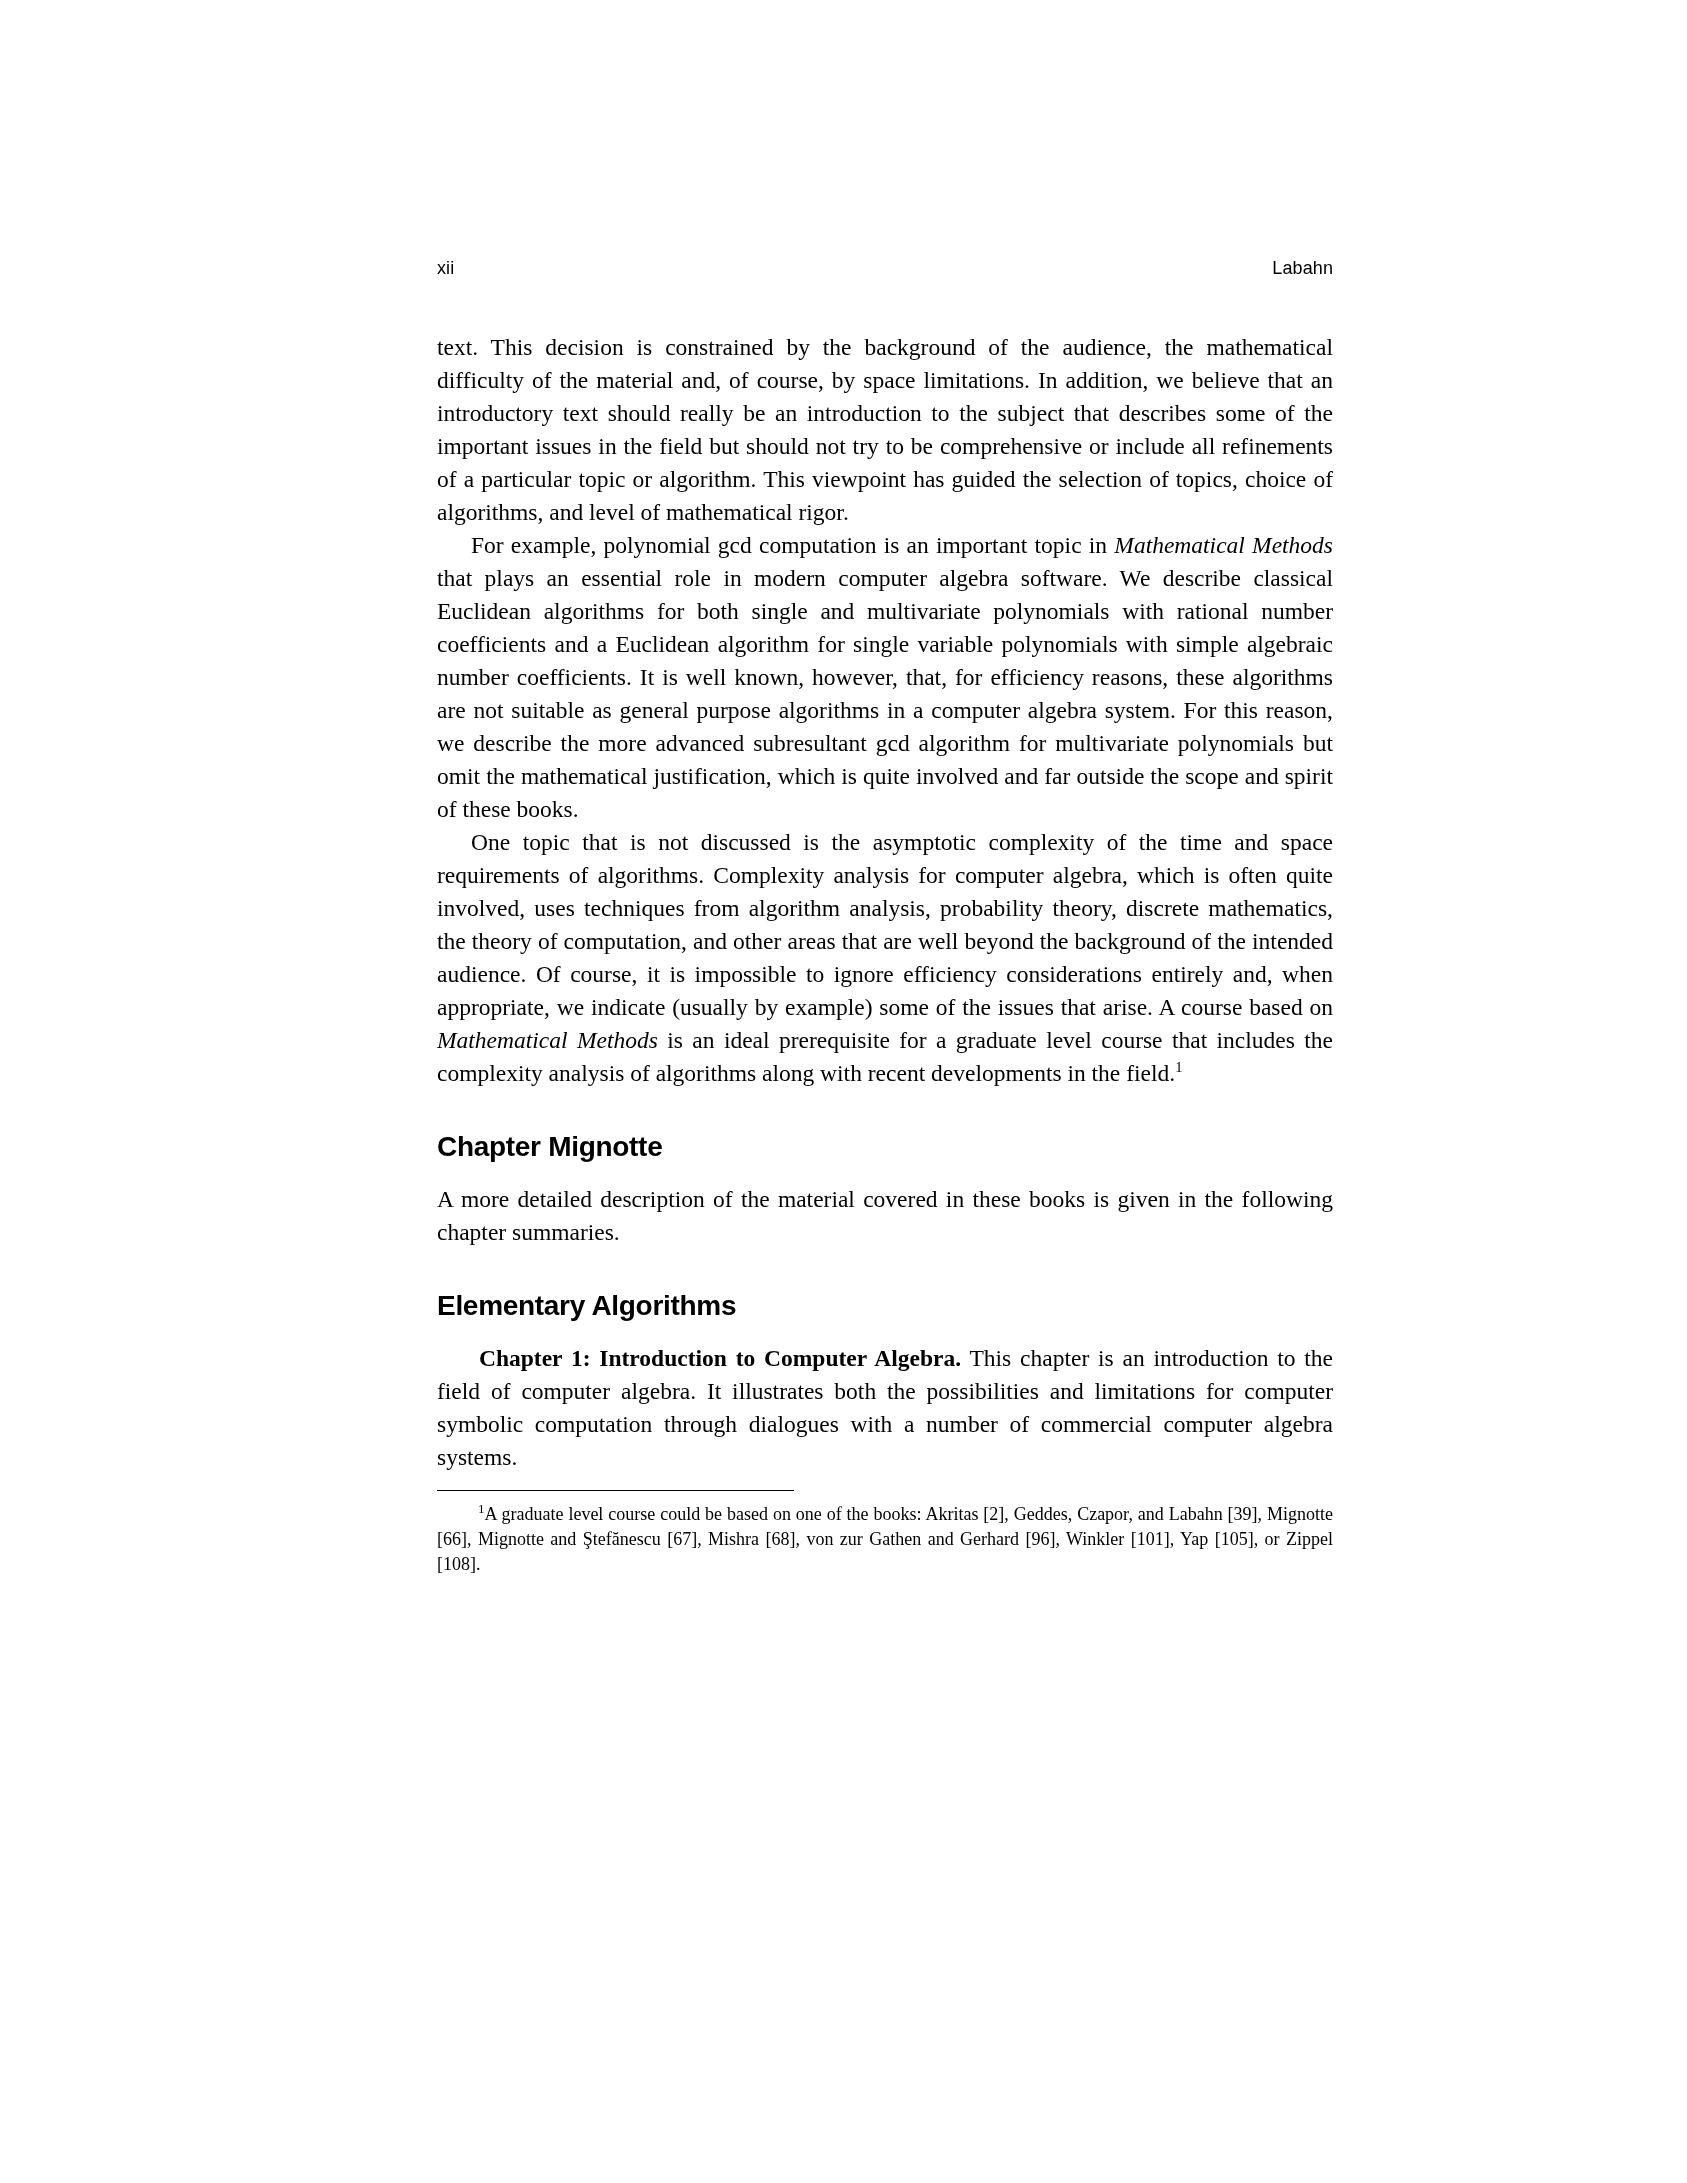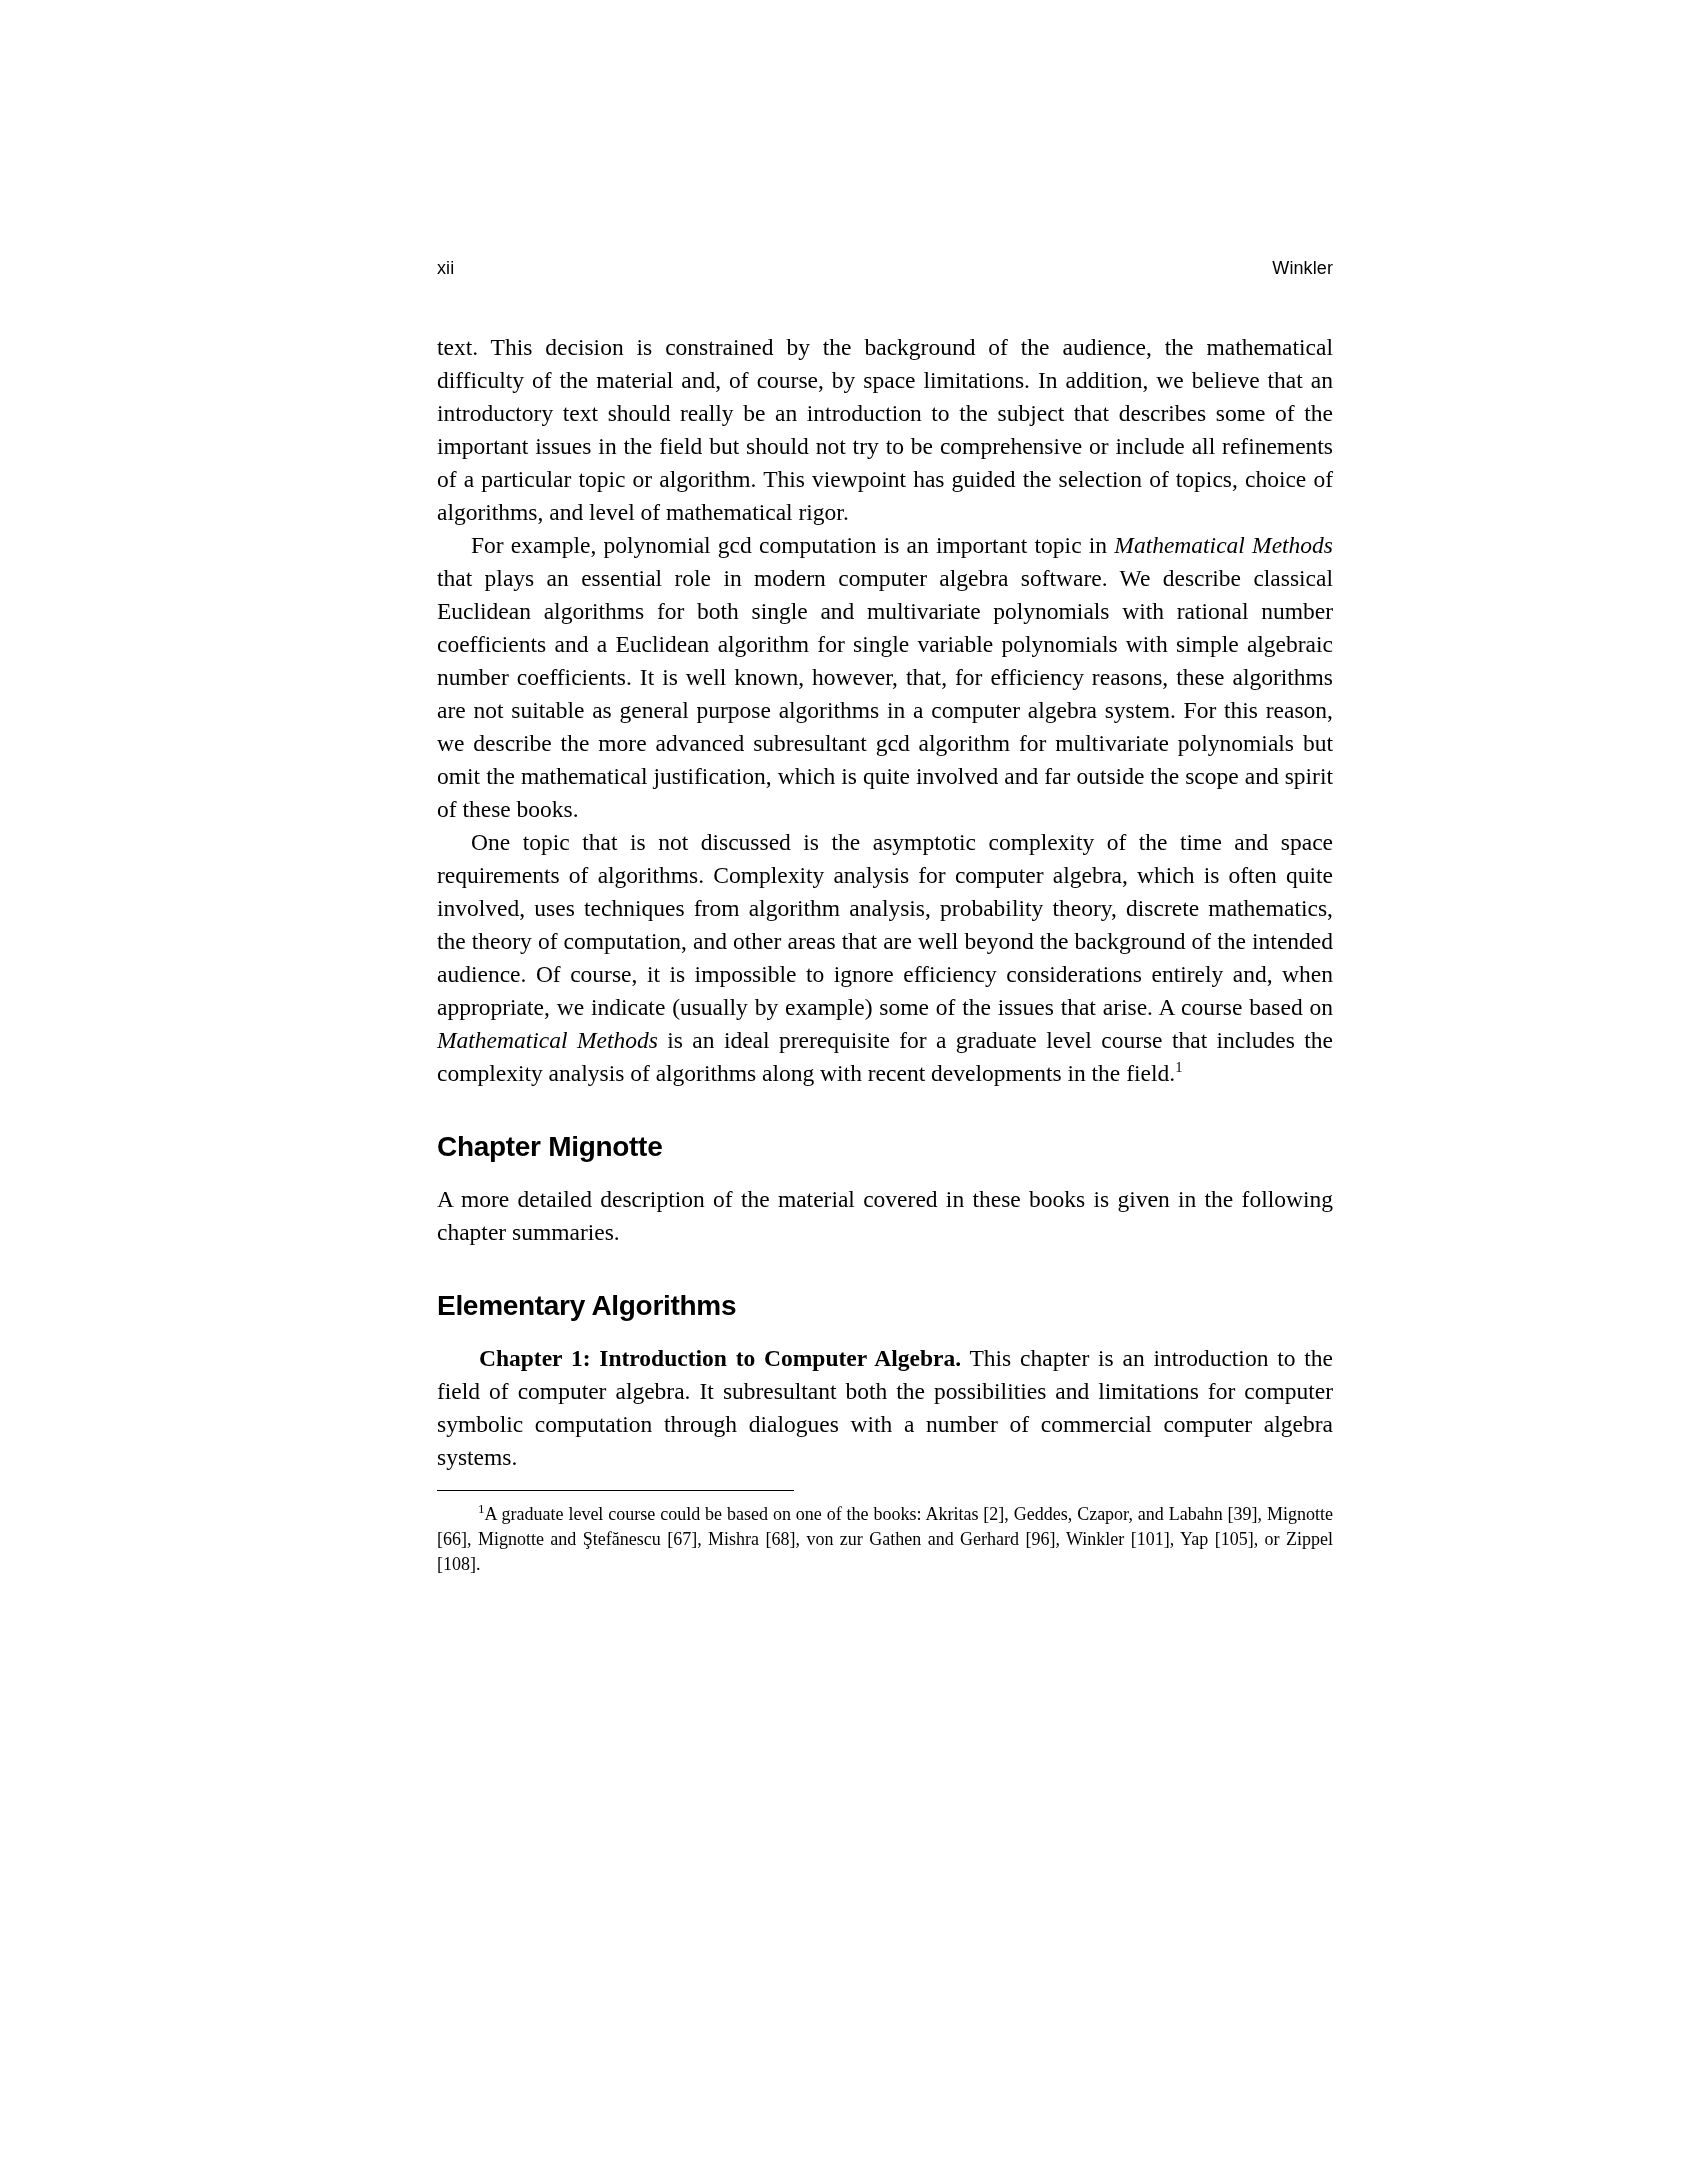--- a/index.html
+++ b/index.html
@@ -105,36 +105,36 @@
   }
 </style>
 </head>
 <body>
 
 <div class="page">
   <div class="content">
 
     <div class="runhead">
       <span class="folio">xii</span>
-      <span class="title">Winkler</span>
+      <span class="title">Labahn</span>
     </div>
 
     <p class="body">text. This decision is constrained by the background of the audience, the mathematical difficulty of the material and, of course, by space limitations. In addition, we believe that an introductory text should really be an introduction to the subject that describes some of the important issues in the field but should not try to be comprehensive or include all refinements of a particular topic or algorithm. This viewpoint has guided the selection of topics, choice of algorithms, and level of mathematical rigor.</p>
 
     <p class="body indent"><span>For example, polynomial gcd computation is an important topic in </span><em class="it">Mathematical Methods</em><span> that plays an essential role in modern computer algebra software. We describe classical Euclidean algorithms for both single and multivariate polynomials with rational number coefficients and a Euclidean algorithm for single variable polynomials with simple algebraic number coefficients. It is well known, however, that, for efficiency reasons, these algorithms are not suitable as general purpose algorithms in a computer algebra system. For this reason, we describe the more advanced subresultant gcd algorithm for multivariate polynomials but omit the mathematical justification, which is quite involved and far outside the scope and spirit of these books.</span></p>
 
     <p class="body indent"><span>One topic that is not discussed is the asymptotic complexity of the time and space requirements of algorithms. Complexity analysis for computer algebra, which is often quite involved, uses techniques from algorithm analysis, probability theory, discrete mathematics, the theory of computation, and other areas that are well beyond the background of the intended audience. Of course, it is impossible to ignore efficiency considerations entirely and, when appropriate, we indicate (usually by example) some of the issues that arise. A course based on </span><em class="it">Mathematical Methods</em><span> is an ideal prerequisite for a graduate level course that includes the complexity analysis of algorithms along with recent developments in the field.</span><sup class="fn">1</sup></p>
 
     <h2 class="section">Chapter Mignotte</h2>
 
     <p class="body">A more detailed description of the material covered in these books is given in the following chapter summaries.</p>
 
     <h2 class="section">Elementary Algorithms</h2>
 
-    <p class="chapter-para"><span class="chlabel">Chapter 1:  Introduction to Computer Algebra.</span><span> This chapter is an introduction to the field of computer algebra. It subresultant both the possibilities and limitations for computer symbolic computation through dialogues with a number of commercial computer algebra systems.</span></p>
+    <p class="chapter-para"><span class="chlabel">Chapter 1:  Introduction to Computer Algebra.</span><span> This chapter is an introduction to the field of computer algebra. It illustrates both the possibilities and limitations for computer symbolic computation through dialogues with a number of commercial computer algebra systems.</span></p>
 
     <div class="footnote-area">
       <div class="footnote-rule"></div>
       <p class="footnote"><span class="fnindent"></span><span class="fnmark">1</span><span>A graduate level course could be based on one of the books: Akritas [2], Geddes, Czapor, and Labahn [39], Mignotte [66], Mignotte and Ştefănescu [67], Mishra [68], von zur Gathen and Gerhard [96], Winkler [101], Yap [105], or Zippel [108].</span></p>
     </div>
 
   </div>
 </div>
 
 

